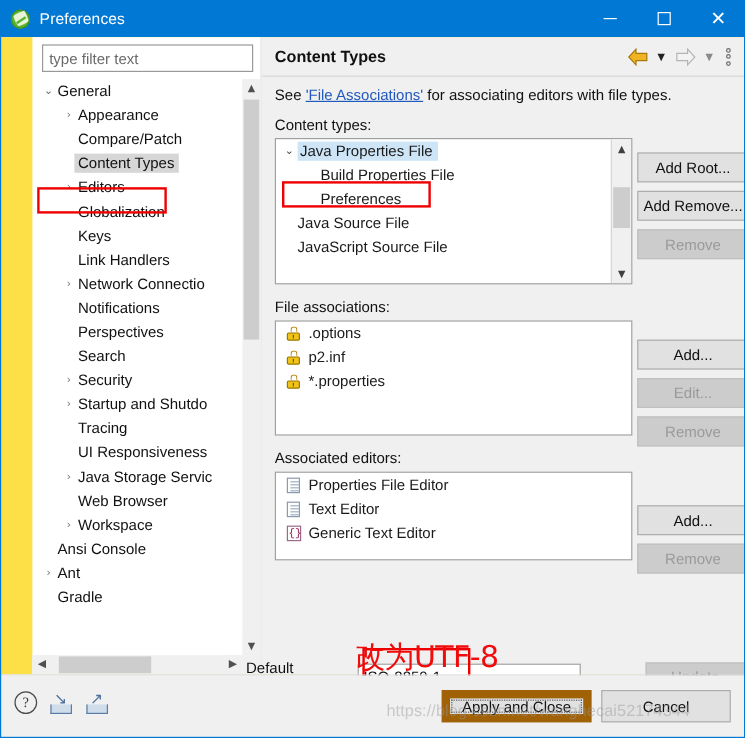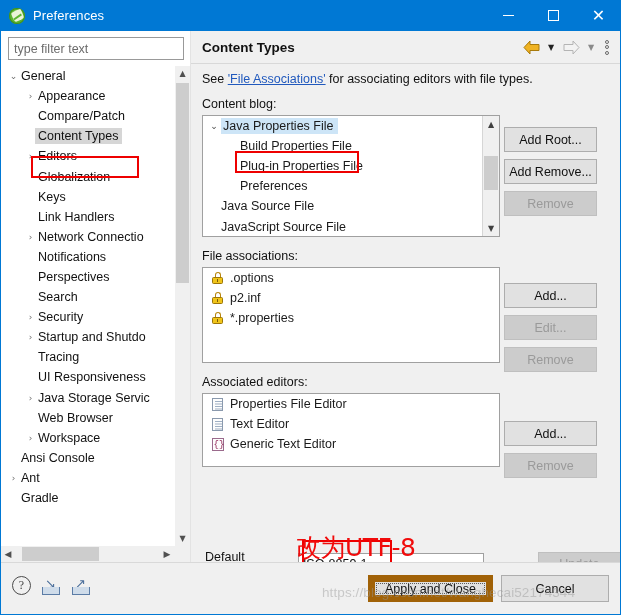--- a/index.html
+++ b/index.html
@@ -64,22 +64,23 @@
     color: #fff;
   }
   .gl-min { width: 11px; height: 1px; background: #fff; }
   .gl-max { width: 11px; height: 11px; border: 1.4px solid #fff; box-sizing: border-box; }
   .gl-close { font-size: 16px; line-height: 1; font-family: "DejaVu Sans", sans-serif; }
 
   
   .dialog-body {
     height: 531px;
     display: flex;
-    background: #86efac;
-    position: relative;
+    background: #fde047;
+    position: relative;
+    padding-left: 27px;
   }
 
   
   .left-panel {
     width: 190px;
     background: #ffffff;
     border-right: 1px solid #e3e3e3;
     position: relative;
     flex: none;
   }
@@ -600,37 +601,32 @@
           </div>
       </div>
     </div>
     <div class="rp-sep"></div>
 
     <div class="rp-content">
       <div class="see-line">
         <span>See </span><a>'File Associations'</a><span> for associating editors with file types.</span>
       </div>
 
-      <div class="sec-label">Content blog:</div>
+      <div class="sec-label">Content types:</div>
       <div class="listbox" id="ct-list" style="width:298px;height:122px;position:relative;">
         <div id="ct-rows" style="position:absolute;left:0;top:0;right:16px;">
             <div class="lb-row sel-blue">
               <span style="width: 0px; flex: 0 0 auto;"></span>
               <span class="lb-tw">⌄</span>
               <span class="lb-text">Java Properties File</span>
             </div>
             <div class="lb-row">
               <span style="width: 19px; flex: 0 0 auto;"></span>
               <span class="lb-tw"></span>
               <span class="lb-text">Build Properties File</span>
-            </div>
-            <div class="lb-row">
-              <span style="width: 19px; flex: 0 0 auto;"></span>
-              <span class="lb-tw"></span>
-              <span class="lb-text">Plug-in Properties File</span>
             </div>
             <div class="lb-row">
               <span style="width: 19px; flex: 0 0 auto;"></span>
               <span class="lb-tw"></span>
               <span class="lb-text">Preferences</span>
             </div>
             <div class="lb-row">
               <span style="width: 0px; flex: 0 0 auto;"></span>
               <span class="lb-tw"></span>
               <span class="lb-text">Java Source File</span>

